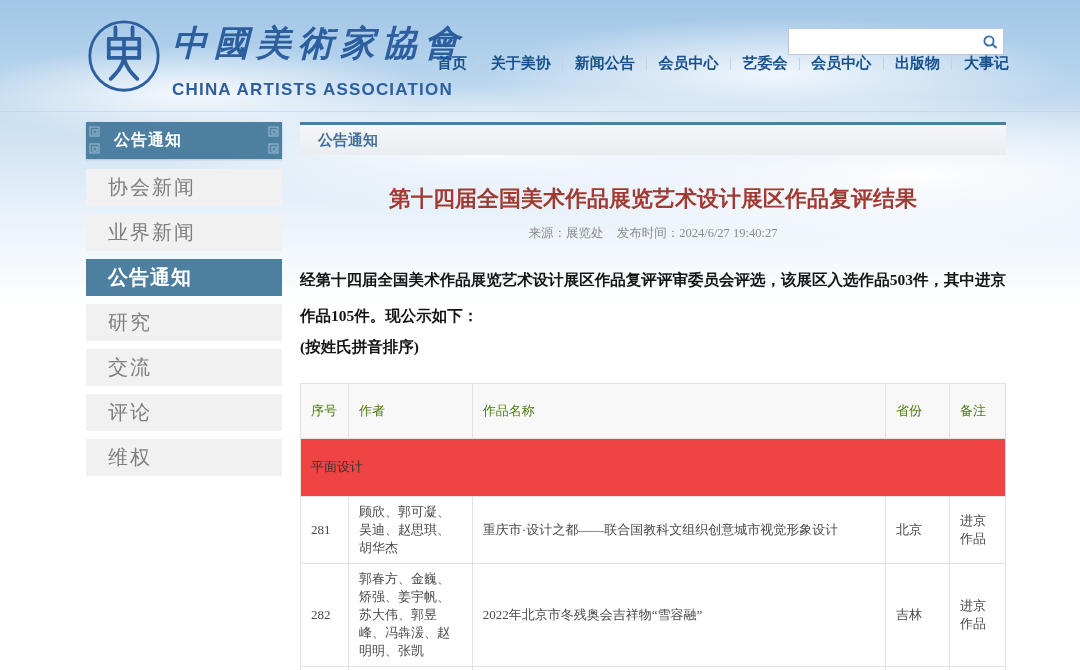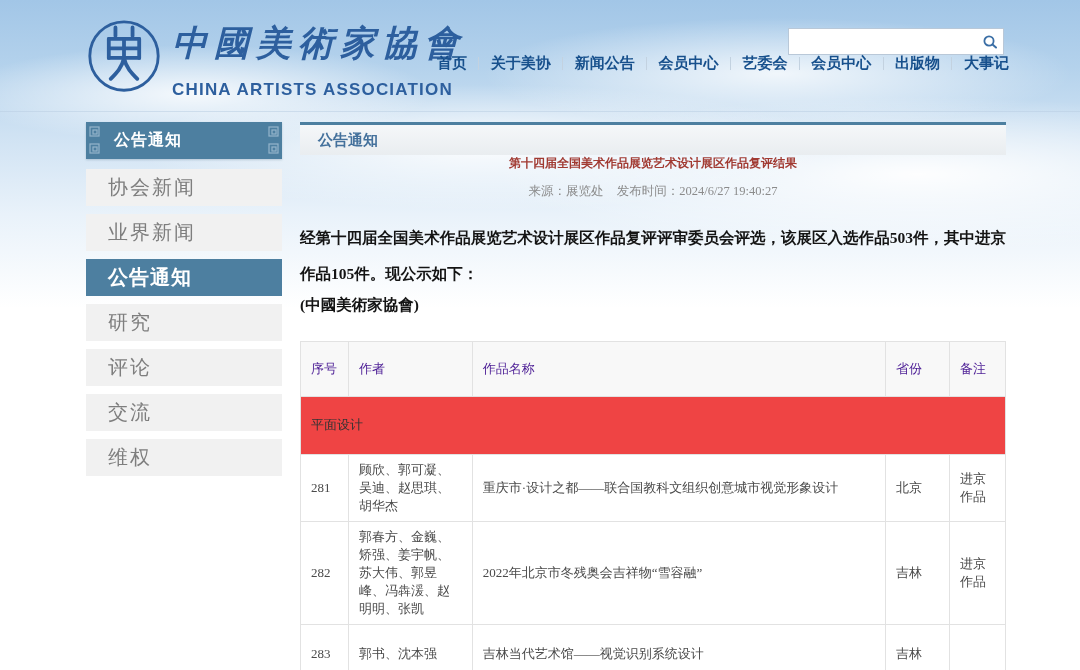--- a/index.html
+++ b/index.html
@@ -53,37 +53,37 @@
                letter-spacing:2px; }
   .side-item.active { background:#4d7fa0; color:#fff; font-weight:bold;
                       font-family:"Liberation Sans", sans-serif; letter-spacing:1px; }
 
   
   .main { position:absolute; left:300px; top:122px; width:706px; }
   .breadcrumb { height:33px; border-top:3px solid #4d7fa0;
                 background:linear-gradient(180deg,#f5f7f9,#e9edf0);
                 display:flex; align-items:center; padding-left:18px;
                 font-size:15px; font-weight:bold; color:#44719c; }
-  .article-title { text-align:center; color:#a13a32;
-                   font-family:"Liberation Serif", serif; font-size:12px; font-weight:bold; }
+  .article-title { margin-top:29px; text-align:center; color:#a13a32;
+                   font-family:"Liberation Serif", serif; font-size:22px; font-weight:bold; }
   .article-meta { margin-top:11px; text-align:center; color:#8b8b8b;
                   font-family:"Liberation Serif", serif; font-size:12.5px; }
   .article-meta span { margin:0 5px; }
   .article-body { margin-top:20px; font-family:"Liberation Serif", serif;
                   font-size:15.5px; font-weight:bold; color:#141414;
                   line-height:2.35; text-align:justify; }
   .sort-note { font-family:"Liberation Serif", serif; font-size:15.5px; font-weight:bold;
                color:#141414; margin-top:2px; }
 
   table.results { margin-top:25px; width:706px; border-collapse:collapse;
                   font-family:"Liberation Serif", serif; font-size:13px; color:#4a4a4a;
                   background:#fff; }
   table.results th, table.results td { border:1px solid #e2e2e2; padding:6px 10px;
                   text-align:left; vertical-align:middle; font-weight:normal; }
-  table.results thead th { background:#f8f8f8; height:55px; color:#4c1d95;margin-left:42px; }
+  table.results thead th { background:#f8f8f8; height:55px; color:#4d7c0f;margin-left:42px; }
   .section-row td { height:58px; background:#ef4444; color:#333; }
   .row-no { width:48px; } .row-authors { width:124px; }
   .row-work { width:414px; } .row-prov { width:64px; } .row-note { width:56px; }
   tr.data-row td { height:60px; }
   tr.data-row.tall td { height:70px; }
 </style>
 </head>
 <body>
 
 <div class="header">
@@ -150,37 +150,37 @@
         <rect x="5" y="19" width="9" height="9"></rect>
           <rect x="8" y="22" width="4" height="4"></rect>
       </g>
     </svg>
   </div>
   <div class="side-list">
     <div class="side-item">协会新闻</div>
     <div class="side-item">业界新闻</div>
     <div class="side-item active">公告通知</div>
     <div class="side-item">研究</div>
+    <div class="side-item">交流</div>
     <div class="side-item">评论</div>
-    <div class="side-item">交流</div>
     <div class="side-item">维权</div>
   </div>
 </div>
 
 <div class="main">
   <div class="breadcrumb">公告通知</div>
 
   <div class="article-title">第十四届全国美术作品展览艺术设计展区作品复评结果</div>
   <div class="article-meta">
     <span>来源：展览处</span>
     <span>发布时间：2024/6/27 19:40:27</span>
   </div>
 
   <div class="article-body">经第十四届全国美术作品展览艺术设计展区作品复评评审委员会评选，该展区入选作品503件，其中进京作品105件。现公示如下：</div>
-  <div class="sort-note">(中國美術家協會)</div>
+  <div class="sort-note">(按姓氏拼音排序)</div>
 
   <table class="results">
     <thead>
       <tr>
         <th class="row-no">序号</th>
         <th class="row-authors">作者</th>
         <th class="row-work">作品名称</th>
         <th class="row-prov">省份</th>
         <th class="row-note">备注</th>
       </tr>

